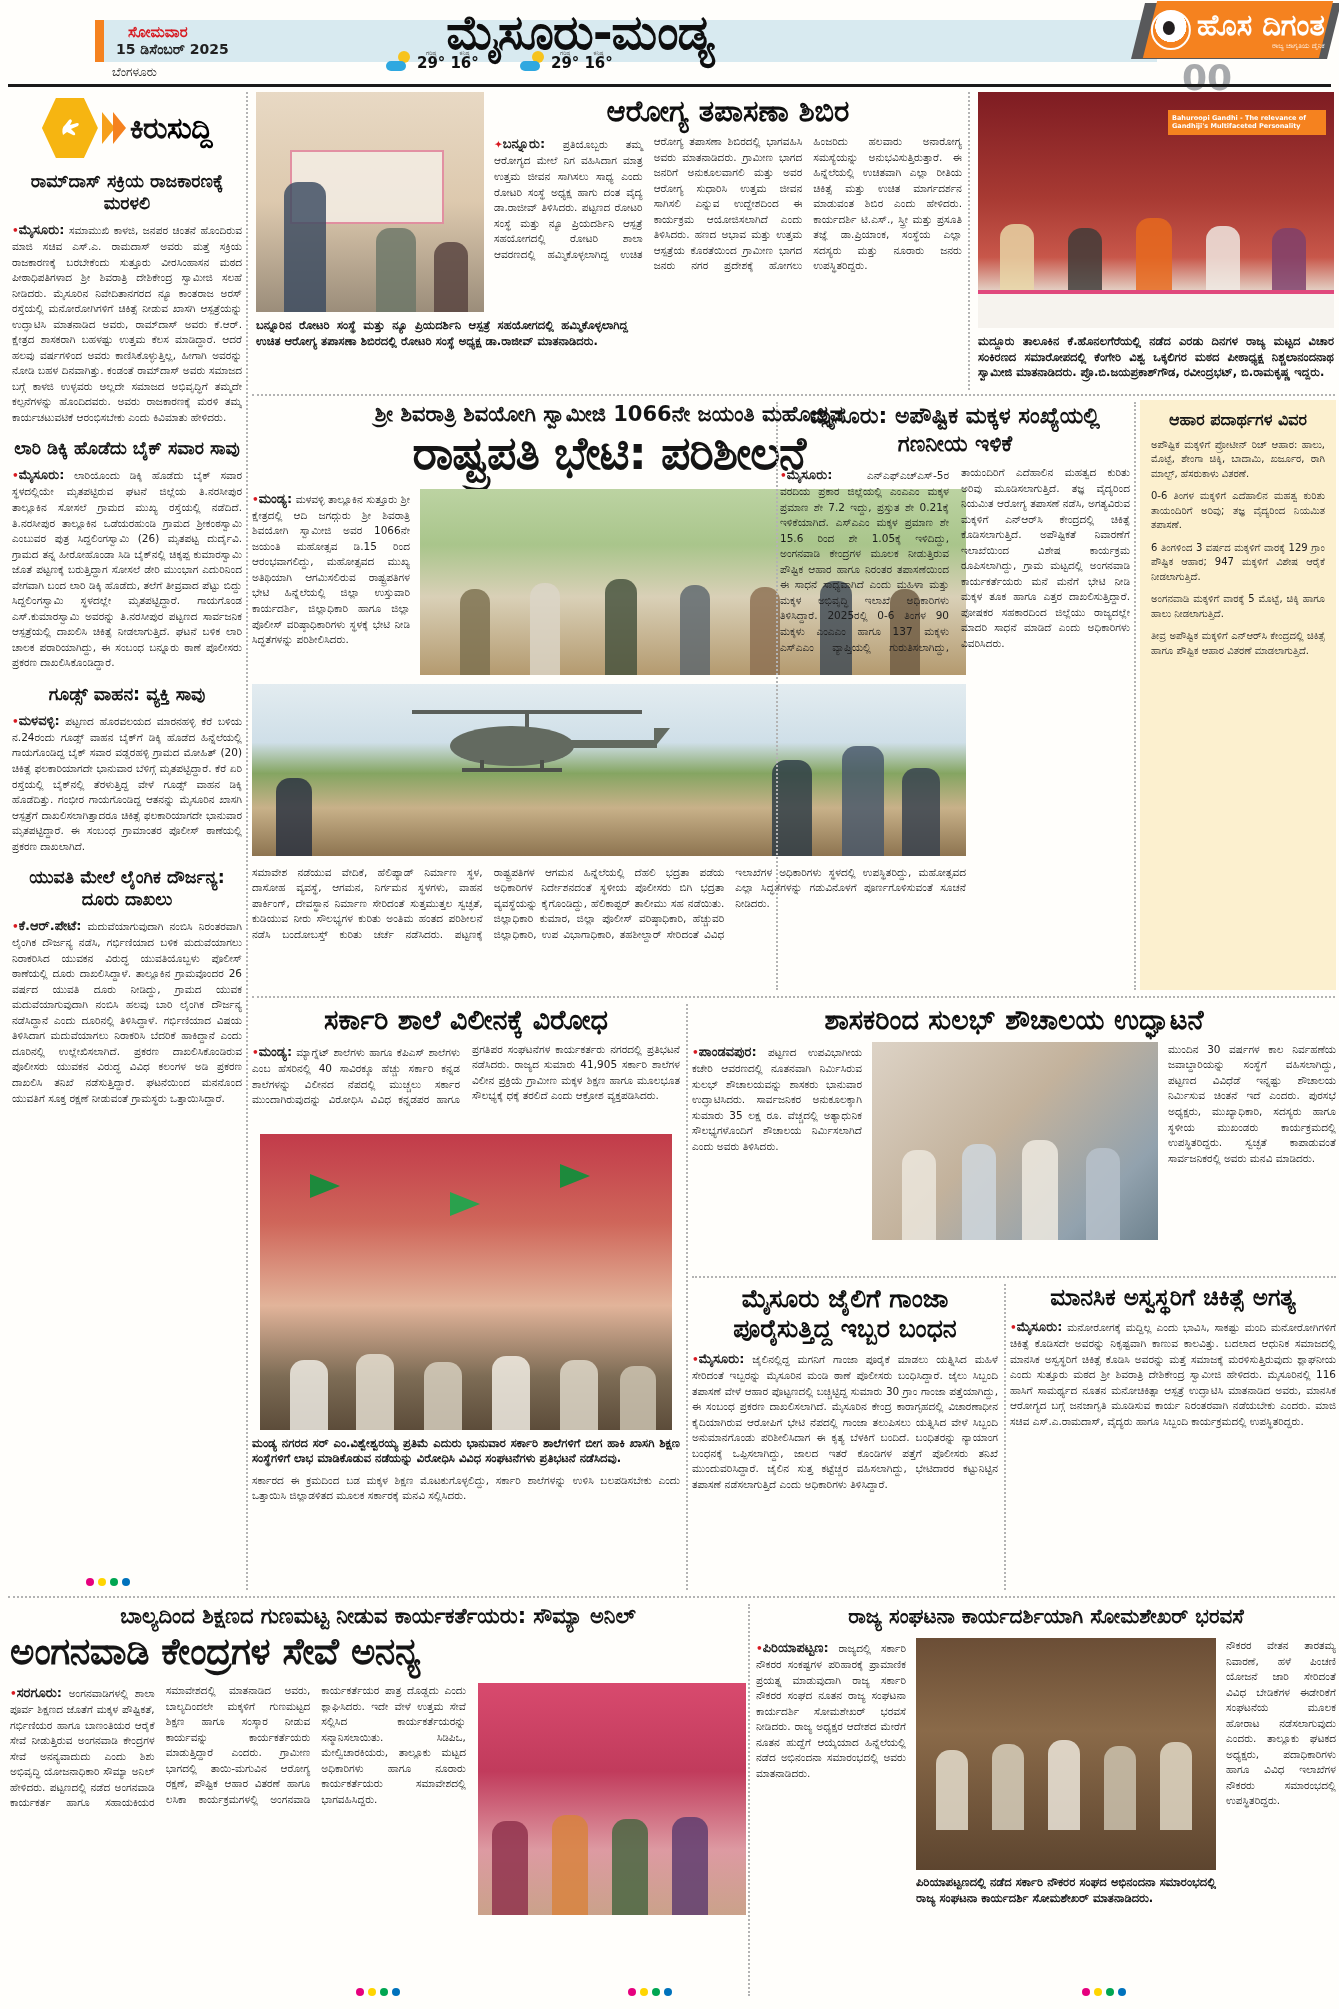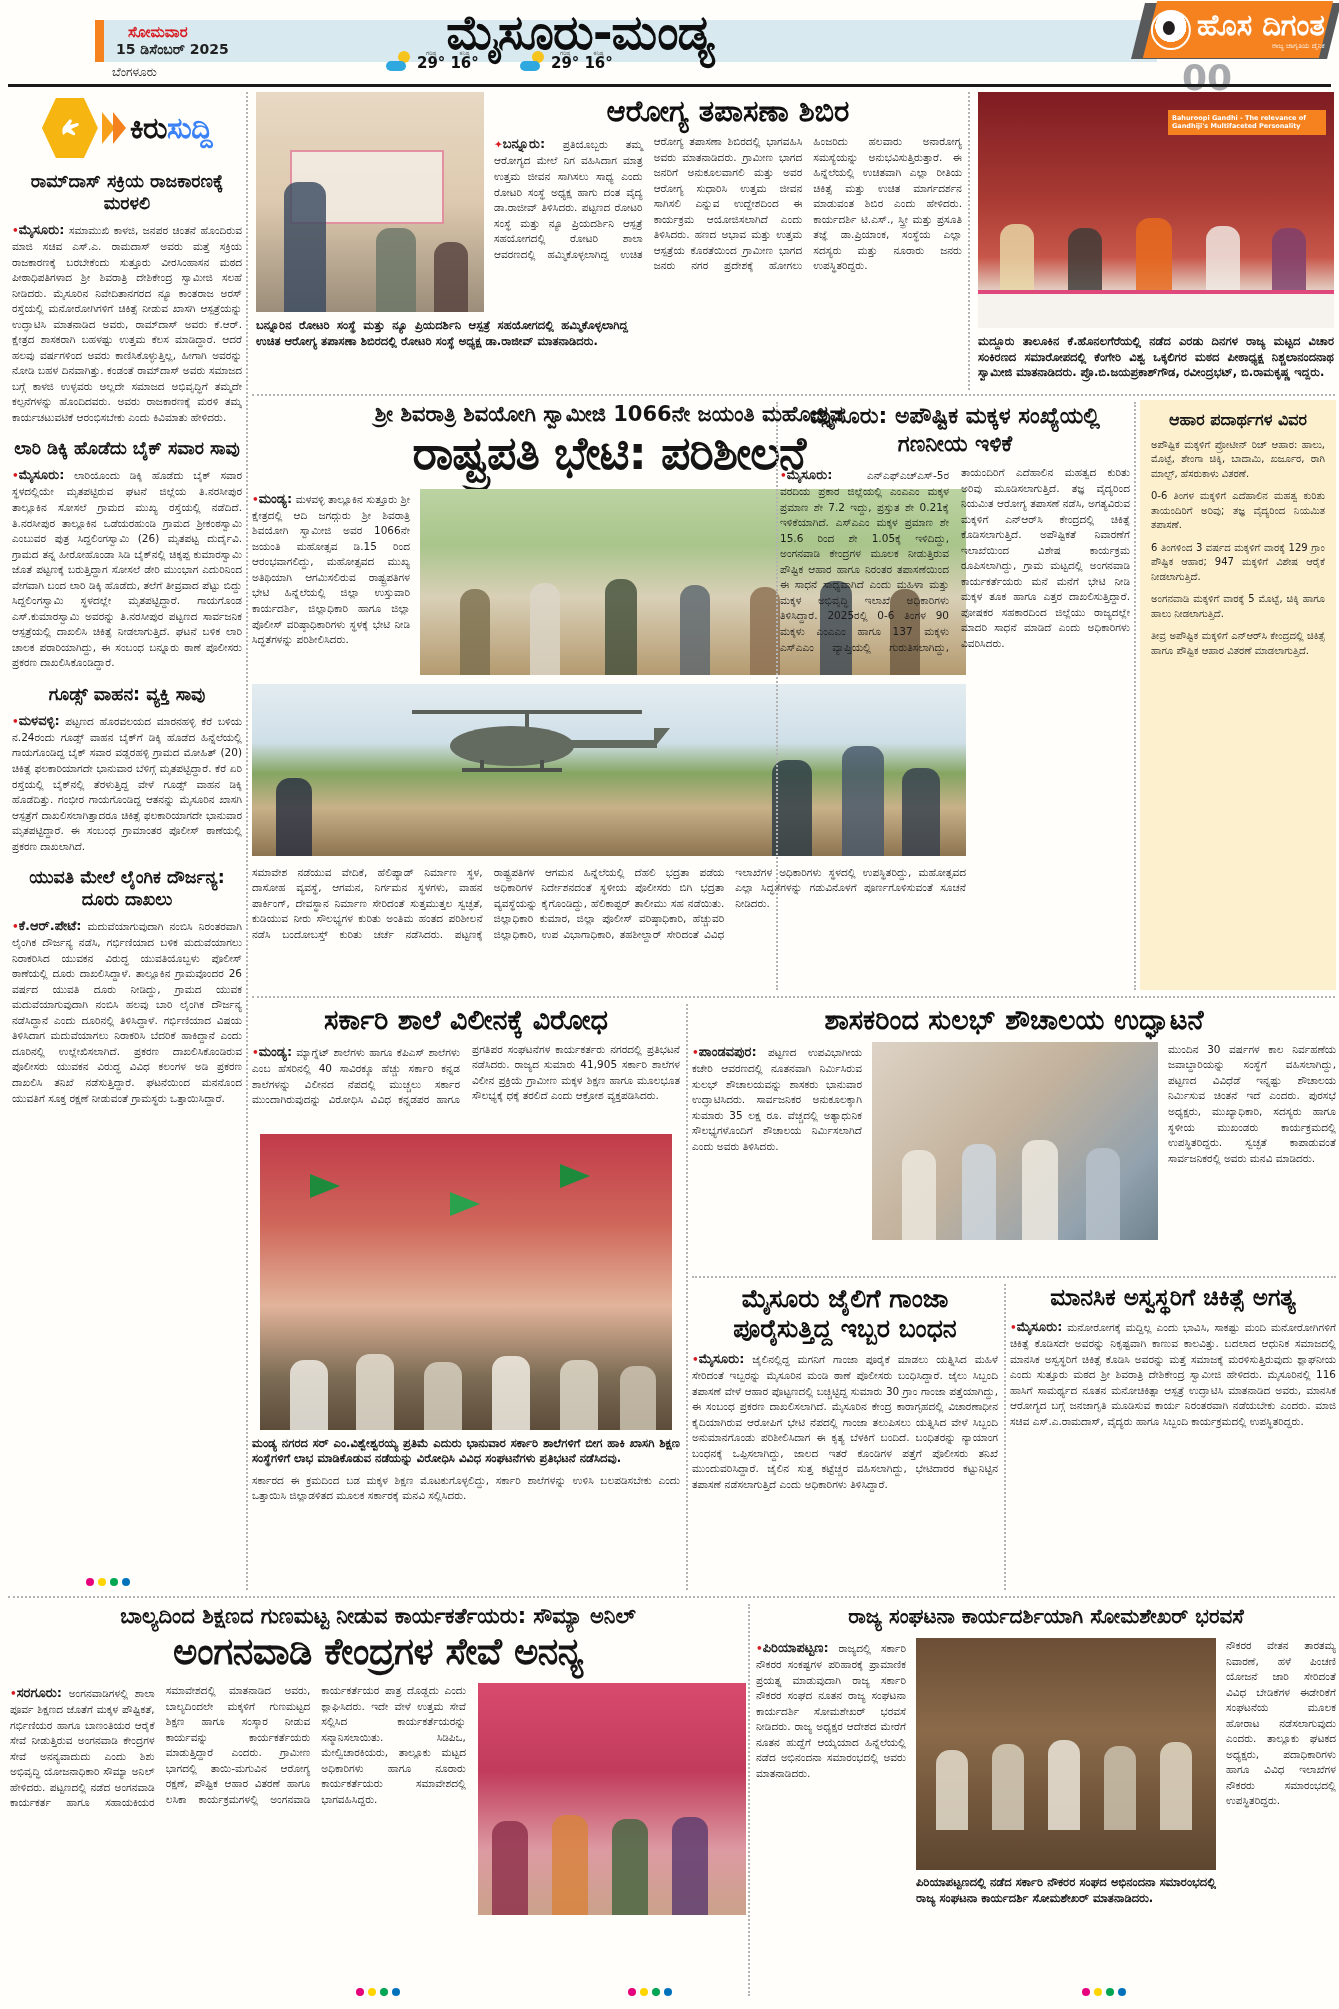--- a/index.html
+++ b/index.html
@@ -42,21 +42,21 @@
   .photo{position:relative;overflow:hidden;}
   .fig{position:absolute;bottom:0;border-radius:14px 14px 0 0;background:#2e2a26;opacity:.82;}
   
   #kiru{position:absolute;left:12px;top:92px;width:230px;height:1488px;overflow:hidden;}
   .kiru-head{display:flex;align-items:center;justify-content:center;gap:4px;margin:6px 0 4px 0;}
   .hex{width:56px;height:60px;background:#f6b511;clip-path:polygon(25% 0,75% 0,100% 50%,75% 100%,25% 100%,0 50%);
        display:flex;align-items:center;justify-content:center;}
   .chev{width:0;height:0;border-top:16px solid transparent;border-bottom:16px solid transparent;border-left:13px solid #f6a01b;}
   .chev.c2{border-left-color:#f5821f;margin-left:-6px;}
   .kiru-title{font-size:29px;font-weight:800;letter-spacing:-0.5px;}
-  .kiru-title .red{color:#3b82f6;}
+  .kiru-title .red{color:#000000;}
   .kart{margin-top:13px;}
   .kart .kh{text-align:center;font-size:17.5px;font-weight:800;line-height:1.25;margin-bottom:5px;}
   
   #health{position:absolute;left:256px;top:92px;width:706px;height:300px;}
   .h-row{display:flex;gap:10px;}
   .photo-health{width:228px;height:220px;background:linear-gradient(180deg,#e8d9c4 0%,#ddc9ae 50%,#9b8d7a 100%);}
   .hc-banner{position:absolute;left:34px;top:58px;width:150px;height:70px;background:#f3ece2;border:2px solid #e38aa0;opacity:.9;}
   .h-right{flex:1;display:flex;flex-direction:column;}
   .h-right .hl{font-size:29px;margin:2px 0 6px 0;}
   .h-cols{columns:3;column-gap:11px;height:172px;}
@@ -97,21 +97,21 @@
   .photo-toilet{width:286px;height:198px;background:linear-gradient(135deg,#ddd3c6 0%,#c3b29c 45%,#92a2ae 80%,#6f838f 100%);}
   .t-col2{flex:1;height:198px;}
   
   #ganja{position:absolute;left:692px;top:1284px;width:306px;height:306px;}
   .g-head{font-size:25px;margin-bottom:6px;}
   #mental{position:absolute;left:1010px;top:1284px;width:326px;height:306px;}
   .me-head{font-size:23px;margin-bottom:6px;text-align:center;}
   
   #angan{position:absolute;left:10px;top:1604px;width:736px;height:398px;}
   .a-strap{text-align:center;font-size:21px;font-weight:700;}
-  .a-head{text-align:center;font-size:37px;font-weight:800;letter-spacing:-0.5px;margin-top:2px;}
+  .a-head{font-size:37px;font-weight:800;letter-spacing:-0.5px;margin-top:2px;}
   .a-row{display:flex;gap:12px;margin-top:10px;}
   .a-cols{width:456px;columns:3;column-gap:11px;height:288px;}
   .photo-angan{width:268px;height:232px;background:linear-gradient(180deg,#d84a6e 0%,#c13b5c 38%,#dd9aa2 72%,#caa28a 100%);}
   #emp{position:absolute;left:756px;top:1604px;width:580px;height:398px;}
   .e-strap{text-align:center;font-size:20px;font-weight:700;}
   .e-head{text-align:center;font-size:34px;font-weight:800;margin-top:2px;}
   .e-row{display:flex;gap:10px;margin-top:10px;}
   .e-col1{width:150px;height:288px;}
   .photo-emp{width:300px;height:232px;background:linear-gradient(180deg,#6b4e36 0%,#8a6a49 40%,#5d452f 100%);}
   .e-col2{flex:1;height:288px;}

